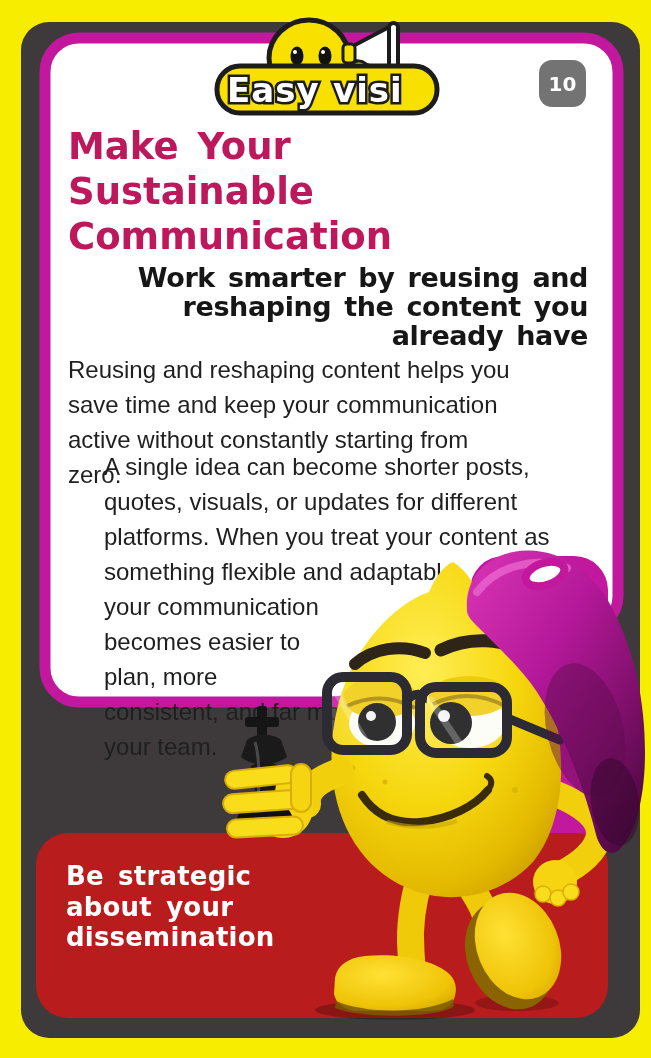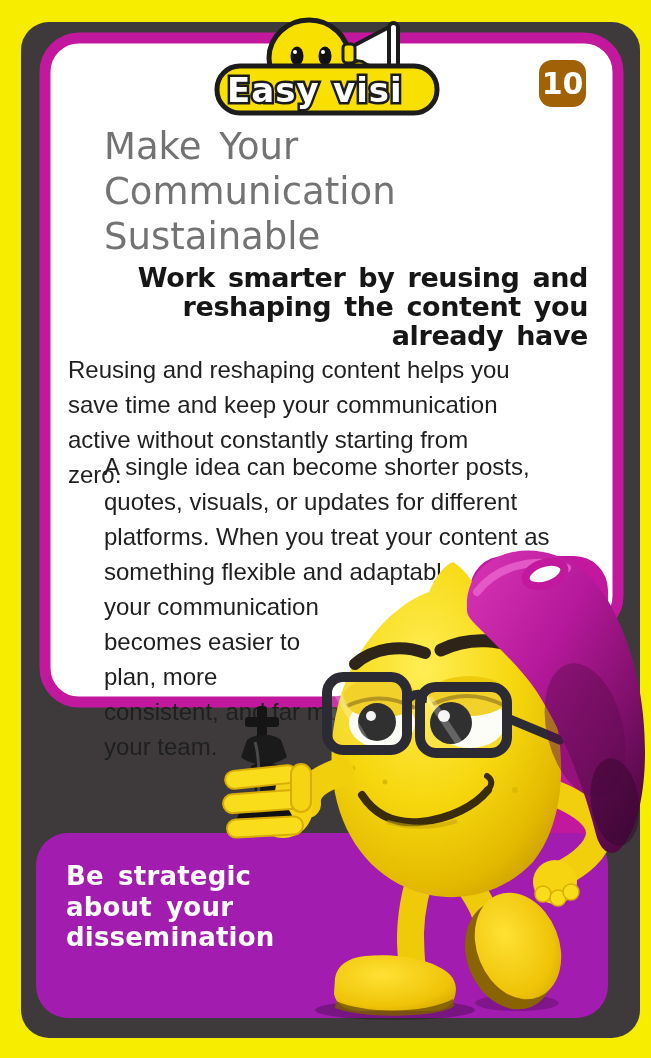--- a/index.html
+++ b/index.html
@@ -12,34 +12,34 @@
     position:absolute;left:21px;top:22px;width:619px;height:1016px;
     background:#3E3A3B;border-radius:28px;z-index:1;
   }
   .white-card-svg{position:absolute;left:39px;top:32px;z-index:2;}
   .backdrop-a{
     position:absolute;left:470px;top:556px;width:138px;height:300px;
     background:#C2189E;border-radius:34px;z-index:3;
   }
   .footer-box{
     position:absolute;left:36px;top:833px;width:572px;height:185px;
-    background:#a21caf;border-radius:32px;z-index:4;
+    background:#b91c1c;border-radius:32px;z-index:4;
   }
   .footer-text{
     position:absolute;left:30px;top:28px;
     font-family:"DejaVu Sans",sans-serif;font-weight:bold;
     font-size:26px;line-height:30.5px;color:#fff;
     word-spacing:5px;letter-spacing:0.2px;
   }
   .footer-text span{display:block;}
   .page-title{
     position:absolute;left:68px;top:124px;width:440px;
-    font-family:"DejaVu Sans",sans-serif;font-weight:normal;
-    font-size:37px;line-height:45px;color:#737373;
-    word-spacing:6px;letter-spacing:0px;z-index:3;margin-left:36px;
+    font-family:"DejaVu Sans",sans-serif;font-weight:bold;
+    font-size:37px;line-height:45px;color:#be185d;
+    word-spacing:6px;letter-spacing:0px;z-index:3;
   }
   .page-title span{display:block;}
   .subtitle{
     position:absolute;left:68px;top:263px;width:520px;
     font-family:"DejaVu Sans",sans-serif;font-weight:bold;
     font-size:27px;line-height:29px;color:#161616;
     word-spacing:4px;letter-spacing:-0.4px;z-index:3;text-align:right;
   }
   .para{
     position:absolute;left:68px;width:470px;
@@ -48,24 +48,24 @@
   }
   .para p{margin:0;width:455px;}
   .para-1{top:352px;}
   .para-2{top:449px;height:230px;margin-left:36px;}
   .wrap-spacer{
     float:right;width:340px;height:224px;
     shape-outside:polygon(340px 0px,340px 112px,245px 112px,245px 140px,215px 140px,215px 168px,120px 168px,120px 196px,89px 196px,89px 224px,340px 224px);
   }
   .badge{
     position:absolute;left:539px;top:60px;width:47px;height:47px;
-    background:#a16207;border-radius:13px;z-index:7;
+    background:#737373;border-radius:13px;z-index:7;
     display:flex;align-items:center;justify-content:center;
     font-family:"DejaVu Sans",sans-serif;font-weight:bold;
-    font-size:30px;color:#fff;
+    font-size:20px;color:#fff;
   }
   .logo{position:absolute;left:211px;top:14px;z-index:7;}
   .mascot{position:absolute;left:215px;top:540px;z-index:6;}
 </style>
 </head>
 <body>
 
 <div class="stage">
 
   <div class="dark-card"></div>
@@ -73,22 +73,22 @@
   <svg class="white-card-svg" width="585" height="676" viewBox="0 0 585 676">
     <path d="M40,6 H545 A34,34 0 0 1 579,40 V564 A34,34 0 0 1 545,598
              H396 C350,598 340,606 334,634 C327,662 318,670 290,670
              H40 A34,34 0 0 1 6,636 V40 A34,34 0 0 1 40,6 Z" fill="#FFFFFF" stroke="#C2189E" stroke-width="11" stroke-linejoin="round"></path>
   </svg>
 
   <div class="backdrop-a"></div>
 
   <div class="page-title">
     <span>Make Your</span>
+    <span>Sustainable</span>
     <span>Communication</span>
-    <span>Sustainable</span>
   </div>
 
   <div class="subtitle">Work smarter by reusing and reshaping the content you already have</div>
 
   <div class="para para-1">
     <p>Reusing and reshaping content helps you save time and keep your communication active without constantly starting from zero.</p>
   </div>
   <div class="para para-2">
     <div class="wrap-spacer"></div>
     <p>A single idea can become shorter posts, quotes, visuals, or updates for different platforms. When you treat your content as something flexible and adaptable, your communication becomes easier to plan, more consistent, and far more sustainable for your team.</p>

